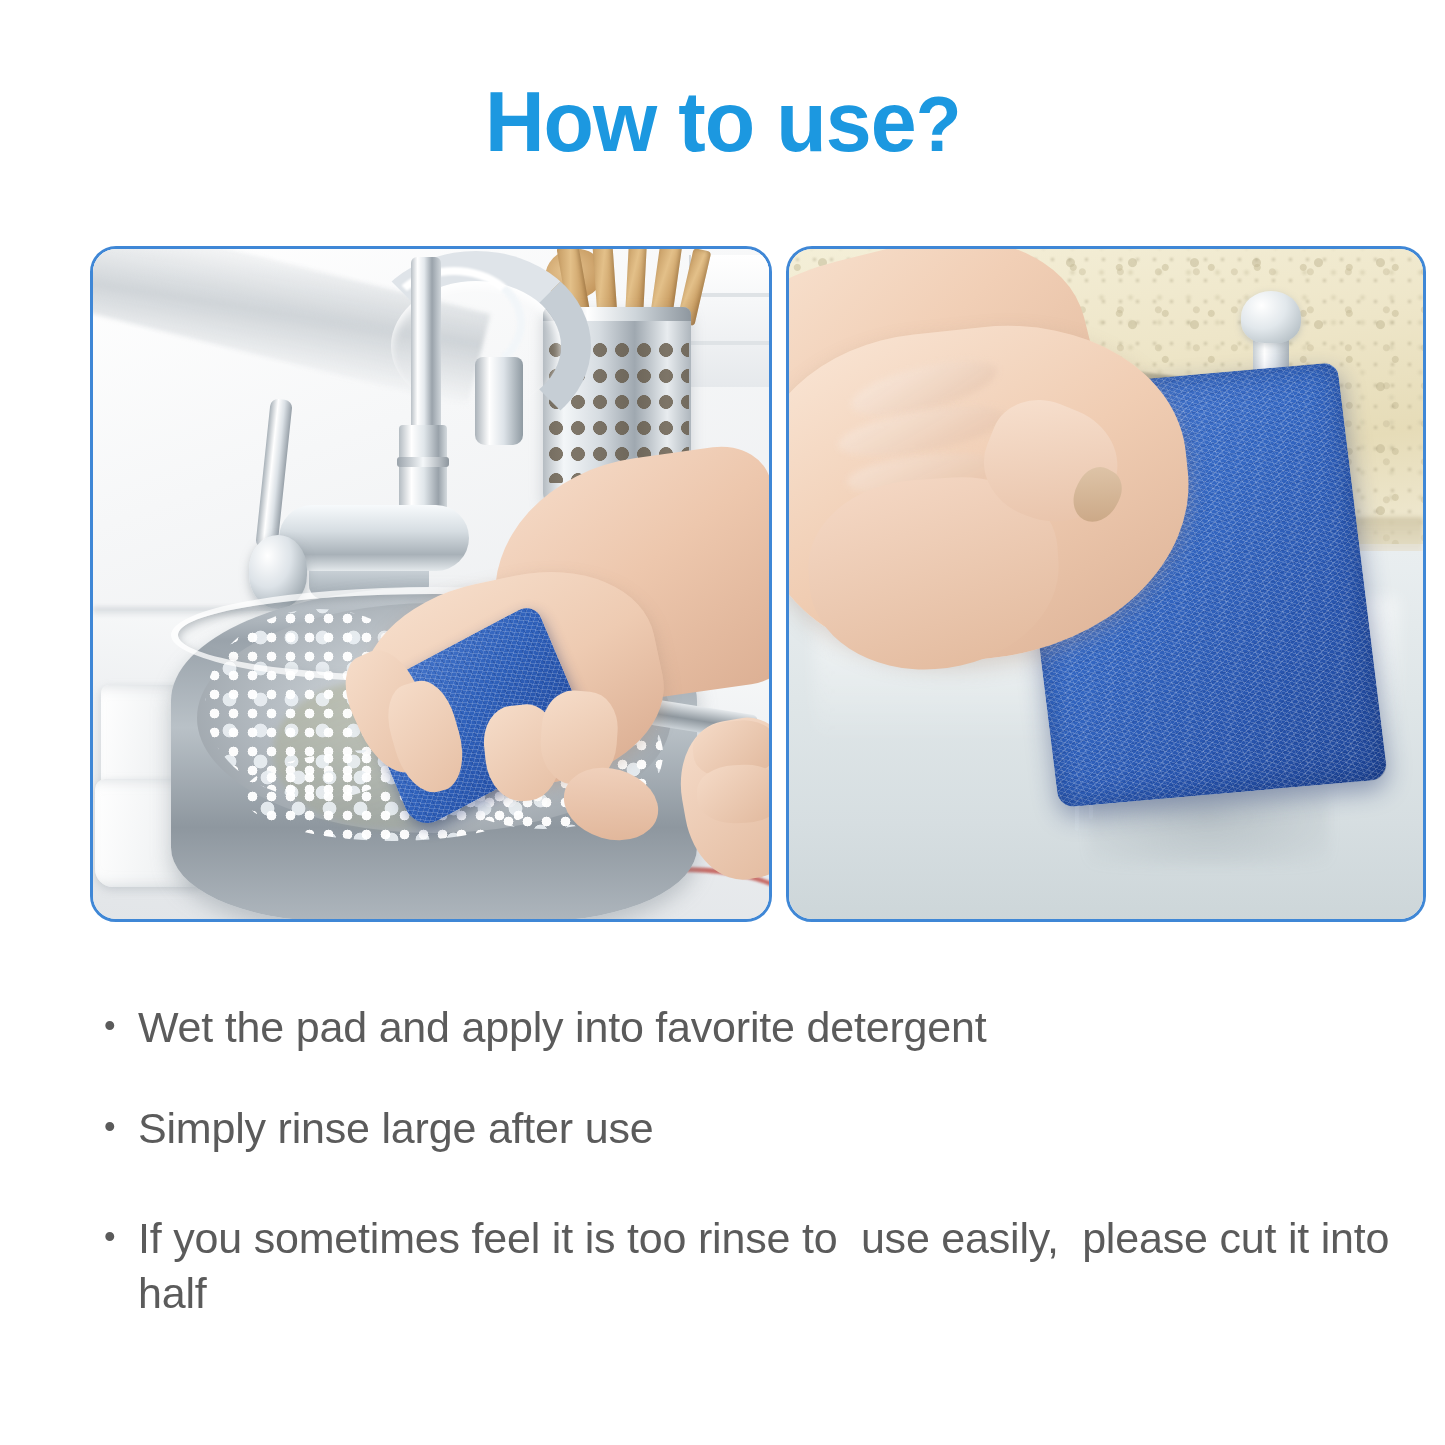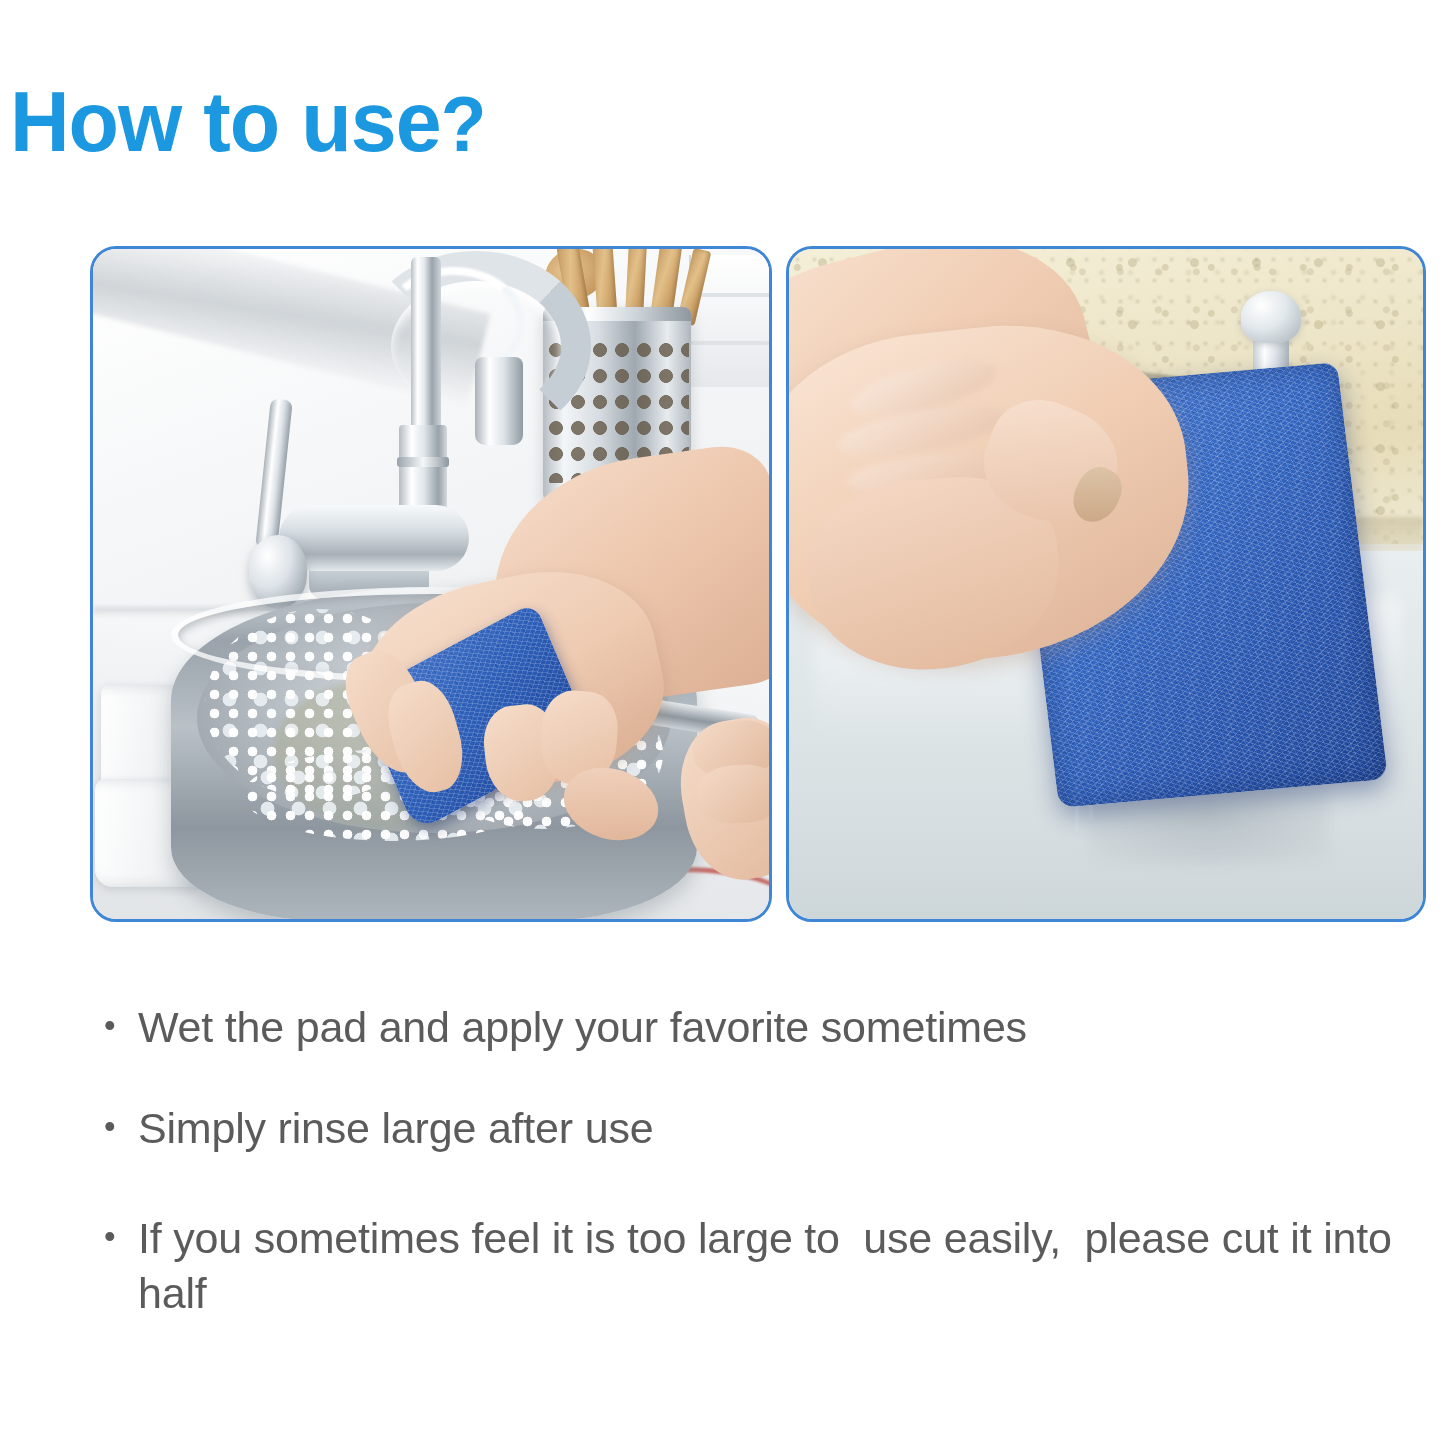--- a/index.html
+++ b/index.html
@@ -14,21 +14,21 @@
     overflow: hidden;
     position: relative;
   }
 
   
   .title-wrap {
     position: absolute;
     left: 0;
     top: 78px;
     width: 1445px;
-    text-align: left;
+    text-align: center;
   }
   .title {
     display: inline-block;
     font-family: "Liberation Sans", sans-serif;
     font-weight: bold;
     font-size: 86px;
     line-height: 1;
     letter-spacing: -1px;
     color: #1c98e0;
     transform: scaleX(0.96);
@@ -525,23 +525,23 @@
     <div class="r-knuckle k3"></div>
     <div class="r-palm"></div>
     <div class="r-finger-index"></div>
     <div class="r-nail"></div>
   </div>
 </div>
 
 <div class="bullets">
   <div class="bullet b1">
     <span class="dot">•</span>
-    <span class="btext">Wet the pad and apply your favorite sometimes</span>
+    <span class="btext">Wet the pad and apply into favorite detergent</span>
   </div>
   <div class="bullet b2">
     <span class="dot">•</span>
     <span class="btext">Simply rinse large after use</span>
   </div>
   <div class="bullet b3">
     <span class="dot">•</span>
-    <span class="btext">If you sometimes feel it is too large to  use easily,  please cut it into half</span>
+    <span class="btext">If you sometimes feel it is too rinse to  use easily,  please cut it into half</span>
   </div>
 </div>
 
 </body></html>

